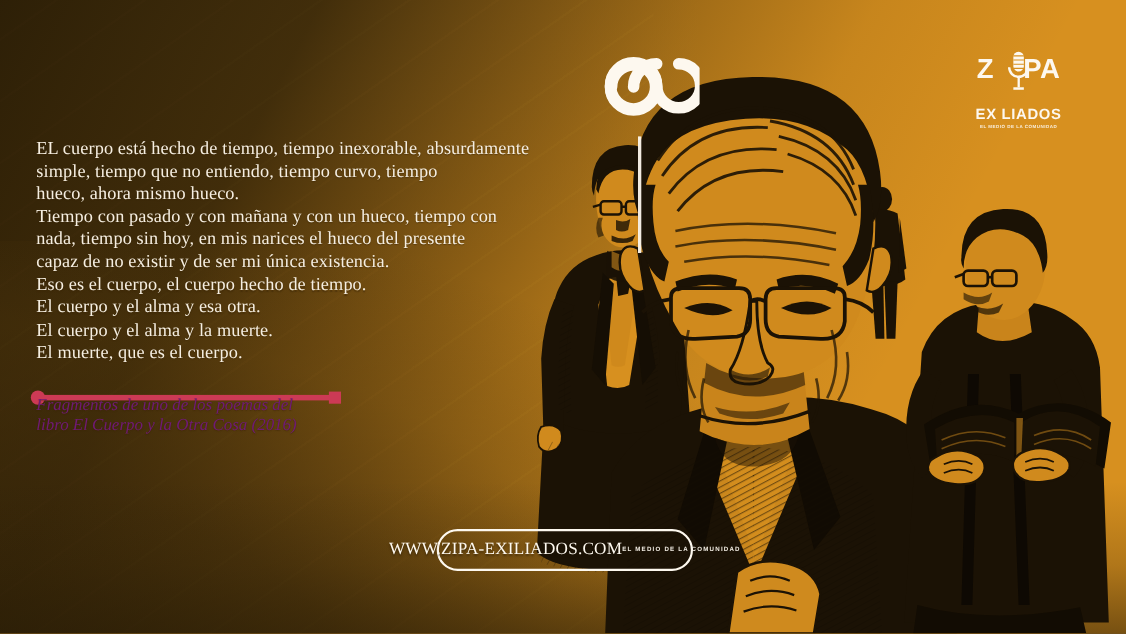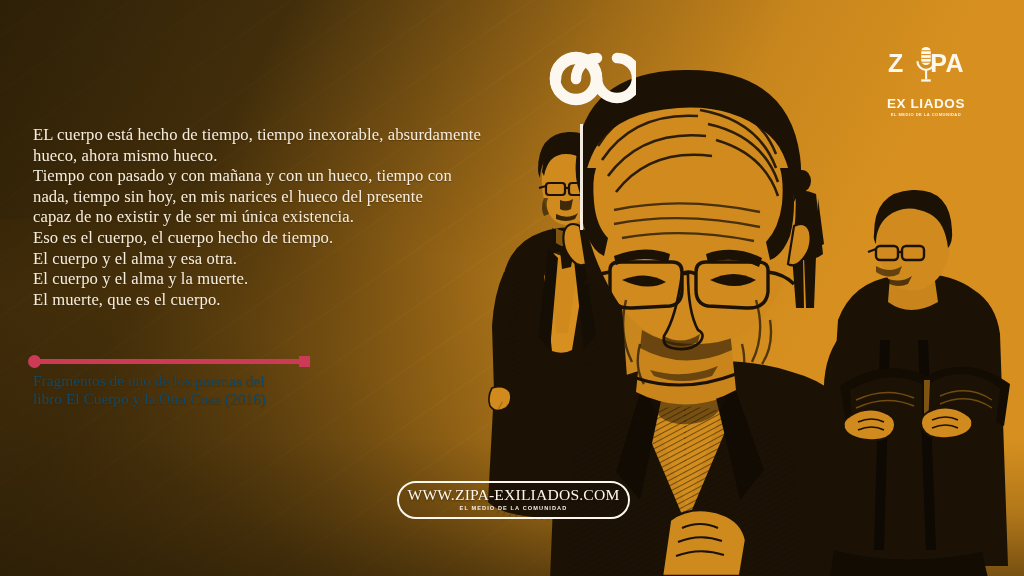--- a/index.html
+++ b/index.html
@@ -123,23 +123,24 @@
   }
   .divider .sq {
     position: absolute; right: 0; top: 1px;
     width: 11px; height: 11px;
     background: #cc3a55;
   }
 
   
   .credit {
     position: absolute;
-    left: 33px; top: 372px;
+    left: 33px; top: 360px;
     width: 330px;
-    color: #0c4a6e;
+    color: #701a75;
+    font-style: italic;
     font-size: 15.4px;
     line-height: 18.4px;
     text-shadow: 0 1px 1px rgba(60,38,6,.5);
     z-index: 6;
   }
 
   
   .mark {
     position: absolute;
     left: 526px; top: 28px;
@@ -201,21 +202,21 @@
 
   
   .urlpill {
     position: absolute;
     left: 397px; top: 481px;
     width: 233px; height: 38px;
     border: 2px solid #fdf8ef;
     border-radius: 19px;
     z-index: 8;
     display: flex;
-    flex-direction: column;
+    flex-direction: row;
     align-items: center;
     justify-content: center;
     color: #fdf8ef;
   }
   .urlpill .u {
     font-family: "Liberation Serif", serif;
     font-size: 15.6px;
     letter-spacing: .2px;
     line-height: 16px;
     text-shadow: 0 1px 2px rgba(30,18,2,.55);
@@ -456,20 +457,21 @@
           <path d="M26 386 l10 0 l-2 0 z" fill="#120c03"></path>
         </g>
 
         <rect x="0" y="0" width="70" height="576" fill="#d7901f" opacity=".0"></rect>
       </g>
     </svg>
   </div>
 
   <div class="poem">
     <div class="ln">EL cuerpo está hecho de tiempo, tiempo inexorable, absurdamente</div>
+    <div class="ln">simple, tiempo que no entiendo, tiempo curvo, tiempo</div>
     <div class="ln">hueco, ahora mismo hueco.</div>
     <div class="ln">Tiempo con pasado y con mañana y con un hueco, tiempo con</div>
     <div class="ln">nada, tiempo sin hoy, en mis narices el hueco del presente</div>
     <div class="ln">capaz de no existir y de ser mi única existencia.</div>
     <div class="ln">Eso es el cuerpo, el cuerpo hecho de tiempo.</div>
     <div class="ln">El cuerpo y el alma y esa otra.</div>
     <div class="ln">El cuerpo y el alma y la muerte.</div>
     <div class="ln">El muerte, que es el cuerpo.</div>
   </div>
 

